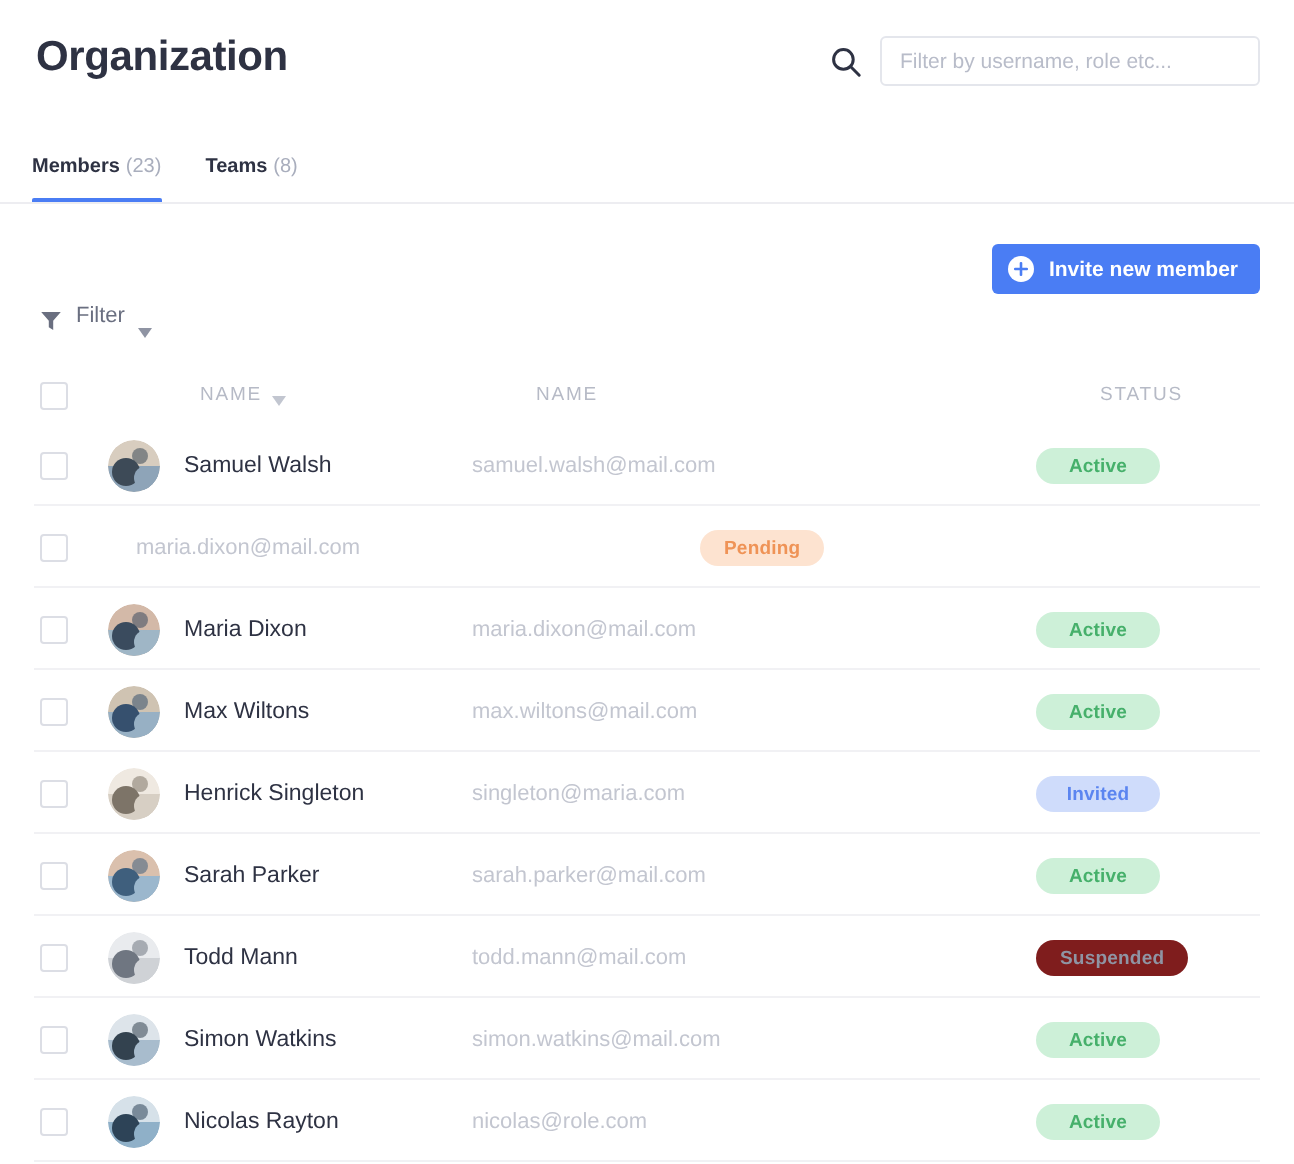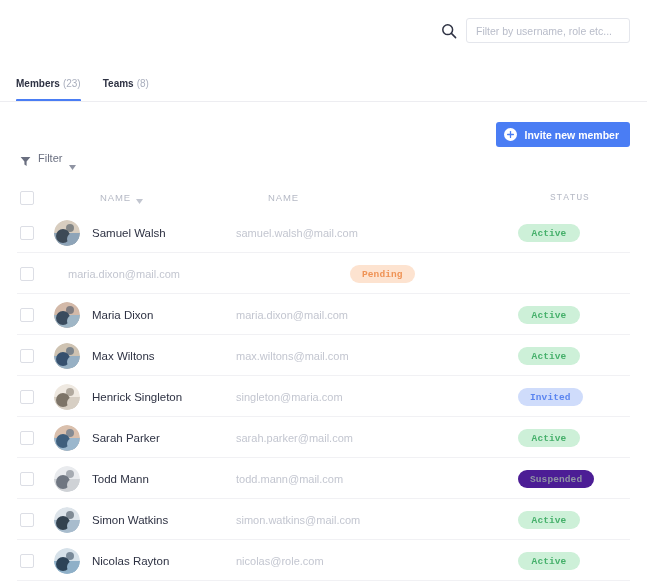--- a/index.html
+++ b/index.html
@@ -19,21 +19,21 @@
   .page-title {
     position: absolute; left: 18px; top: 17px;
     font-size: 21px; font-weight: bold; color: #2e3243; letter-spacing: -0.2px;
   }
   .search-wrap {
     position: absolute; right: 17px; top: 18px;
     display: flex; align-items: center; gap: 9px;
   }
   .search-icon { width: 16px; height: 16px; display: block; }
   .search-input {
-    width: 164px; height: 25px;
+    width: 190px; height: 25px;
     border: 1px solid #e4e6ec; border-radius: 3px;
     padding: 0 9px; font-size: 10.5px; color: #50556a;
     font-family: "Liberation Sans", sans-serif; background: #fff;
     outline: none;
   }
   .search-input::placeholder { color: #b8bcc9; }
 
   
   .tabs {
     position: absolute; top: 78px; left: 16px;
@@ -84,21 +84,21 @@
   }
   .row.head { height: 29px; }
   .row.data { height: 41px; }
   .row.data::after {
     content: ""; position: absolute; left: 17px; right: 17px; bottom: 0;
     height: 1px; background: #f1f1f4;
   }
   .c-check { width: 34px; flex: 0 0 34px; display: flex; align-items: center; }
   .c-name  { width: 168px; flex: 0 0 168px; display: flex; align-items: center; }
   .c-email { width: 282px; flex: 0 0 282px; }
-  .c-status{ flex: 1 1 auto; font-family: Liberation Mono, monospace; }
+  .c-status{ flex: 1 1 auto; }
 
   .checkbox {
     width: 14px; height: 14px; border: 1px solid #dcdee5;
     border-radius: 2px; background: #fff; cursor: pointer; display: block;
   }
   .th {
     font-size: 9.5px; letter-spacing: 0.9px; color: #b6bac6;
     display: flex; align-items: center; gap: 5px; padding-left: 46px;
   }
   .sort-caret { width: 7px; height: 5px; display: block; }
@@ -114,28 +114,29 @@
 
   .badge {
     display: inline-flex; align-items: center; justify-content: center;
     min-width: 62px; height: 18px; padding: 0 12px;
     border-radius: 9px; font-size: 9.5px; font-weight: bold;
     letter-spacing: 0.1px;
   }
   .badge.active    { background: #cdf0d8; color: #46b06b; }
   .badge.pending   { background: #fde3d0; color: #ef9356; }
   .badge.invited   { background: #cfdcfb; color: #5b85f0; }
-  .badge.suspended { background: #4c1d95; color: #8f94a3; }
+  .badge.suspended { background: #7f1d1d; color: #8f94a3; }
 </style>
 </head>
 <body>
 
 <div class="page">
 
   <div class="header">
+    <div class="page-title">Organization</div>
 
     <div class="search-wrap">
       <span class="search-icon">
         <svg viewBox="0 0 16 16" width="16" height="16">
           <circle cx="6.7" cy="6.7" r="4.9" fill="none" stroke="#2e3243" stroke-width="1.5"></circle>
           <line x1="10.4" y1="10.4" x2="14.6" y2="14.6" stroke="#2e3243" stroke-width="1.5" stroke-linecap="round"></line>
         </svg>
       </span>
       <input class="search-input" type="text" placeholder="Filter by username, role etc..." style="">
     </div>

